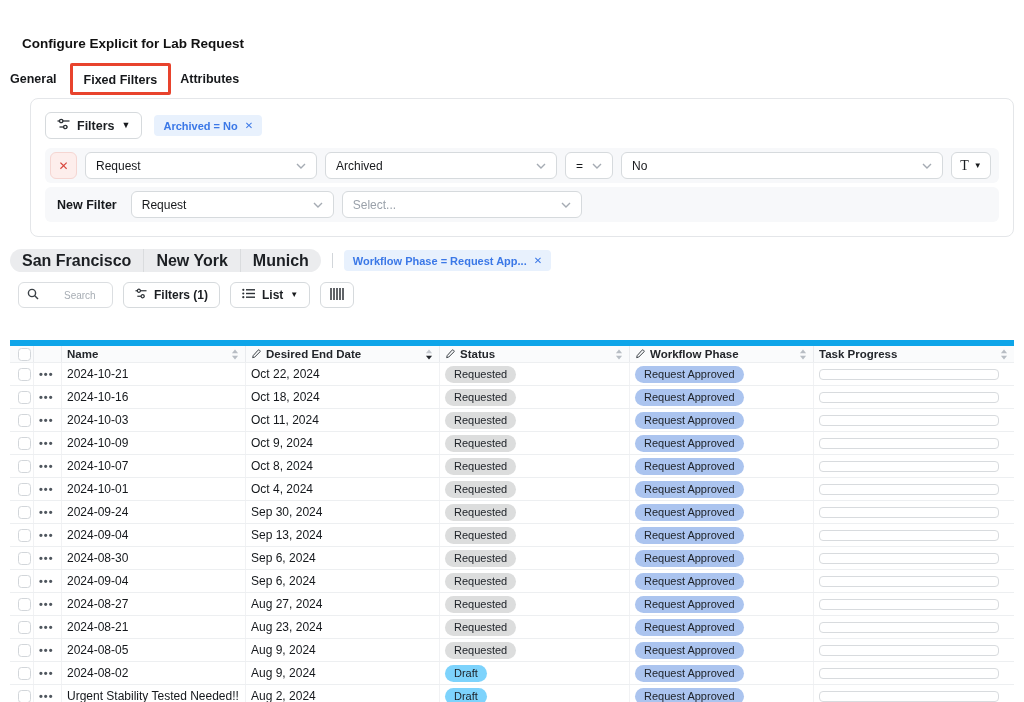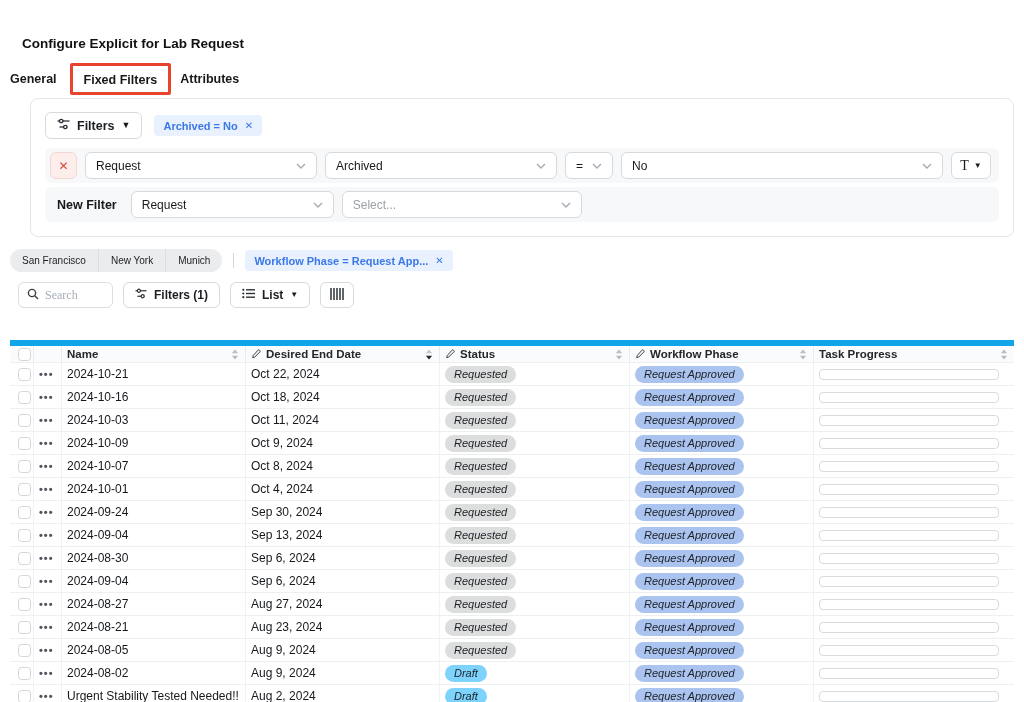--- a/index.html
+++ b/index.html
@@ -38,51 +38,51 @@
   .select .ph { color:#9aa1aa; }
   .w-entity { width:232px; } .w-field { width:232px; } .w-op { width:48px; }
   .w-value { width:322px; } .w-nf-entity { width:203px; } .w-nf-field { width:240px; }
   .t-btn { width:40px; height:27px; justify-content:center; gap:5px; padding:0;
     font-family:"Liberation Serif","DejaVu Serif",serif; font-size:14px; font-weight:400; }
   .nf-label { font-size:12.5px; font-weight:700; margin:0 6px 0 7px; white-space:nowrap; }
 
   
   .loc-row { display:flex; align-items:center; margin:12px 0 0 10px; }
   .segmented { display:flex; background:#ebecee; border-radius:12px; height:23px; overflow:hidden; }
-  .seg-item { display:flex; align-items:center; padding:0 12px; font-size:10px; font-weight:400;
+  .seg-item { display:flex; align-items:center; padding:0 12px; font-size:16px; font-weight:700;
     color:#1c1f23; border-right:1px solid #dadcde; cursor:pointer; white-space:nowrap; }
   .seg-item:last-child { border-right:none; }
   .v-div { width:1px; height:15px; background:#d2d6da; margin:0 11px; }
 
   
   .toolbar { display:flex; align-items:center; gap:10px; margin:10px 0 0 18px; }
   .search-box { display:flex; align-items:center; gap:6px; width:95px; height:26px;
     border:1px solid #dbdee1; border-radius:6px; padding:0 8px; background:#fff; }
-  .search-box input { border:none; outline:none; width:58px; font-size:12px; color:#333;
-    font-family:Liberation Serif, serif; background:transparent; }
+  .search-box input { border:none; outline:none; width:58px; font-size:10px; color:#333;
+    font-family:Liberation Sans, sans-serif; background:transparent;margin-left:19px; }
   .search-box input::placeholder { color:#a7adb4; }
   .tbtn { height:26px; font-size:12px; }
 
   
   .table { margin:8px 0 0 10px; width:1004px; }
   .t-head, .t-row { display:grid; grid-template-columns:24px 28px 184px 194px 190px 184px 200px;
     height:23px; align-items:center; border-bottom:1px solid #edeff1; }
   .t-head { background:#fafbfc; border-top:6px solid #0ea5e9;margin-top:32px; }
   .hcell { display:flex; align-items:center; height:100%; padding:0 6px 0 5px;
     font-size:11.5px; font-weight:700; color:#23262b; border-right:1px solid #e9ebee; gap:5px; }
   .hcell:last-child { border-right:none; }
   .hcell .grow { flex:1; }
   .cell { display:flex; align-items:center; height:100%; padding:0 6px 0 5px;
     font-size:12px; border-right:1px solid #f1f2f4; overflow:hidden; white-space:nowrap; }
   .cell:last-child { border-right:none; }
   .checkbox { width:13px; height:13px; border:1.5px solid #d2d6da; border-radius:3.5px;
     background:#fff; margin-left:3px; cursor:pointer; flex:none; }
   .dots { color:#4e555d; font-weight:700; font-size:11px; letter-spacing:1px; cursor:pointer; }
   .pill { display:inline-flex; align-items:center; height:17px; padding:0 9px; border-radius:10px;
-    font-size:11px; color:#1c2026;font-style:italic; }
+    font-size:11px; color:#1c2026; }
   .pill-gray { background:#dcdddd; }
   .pill-draft { background:#7dd3fc; }
   .pill-phase { background:#abc4ef; }
   .progress { width:180px; height:11px; border:1px solid #d8dbde; border-radius:4px; background:#fff; }
   .progress .fill { height:100%; background:#7fb2f0; border-radius:3px; }
   svg { flex:none; }
 </style>
 </head>
 <body>
 

